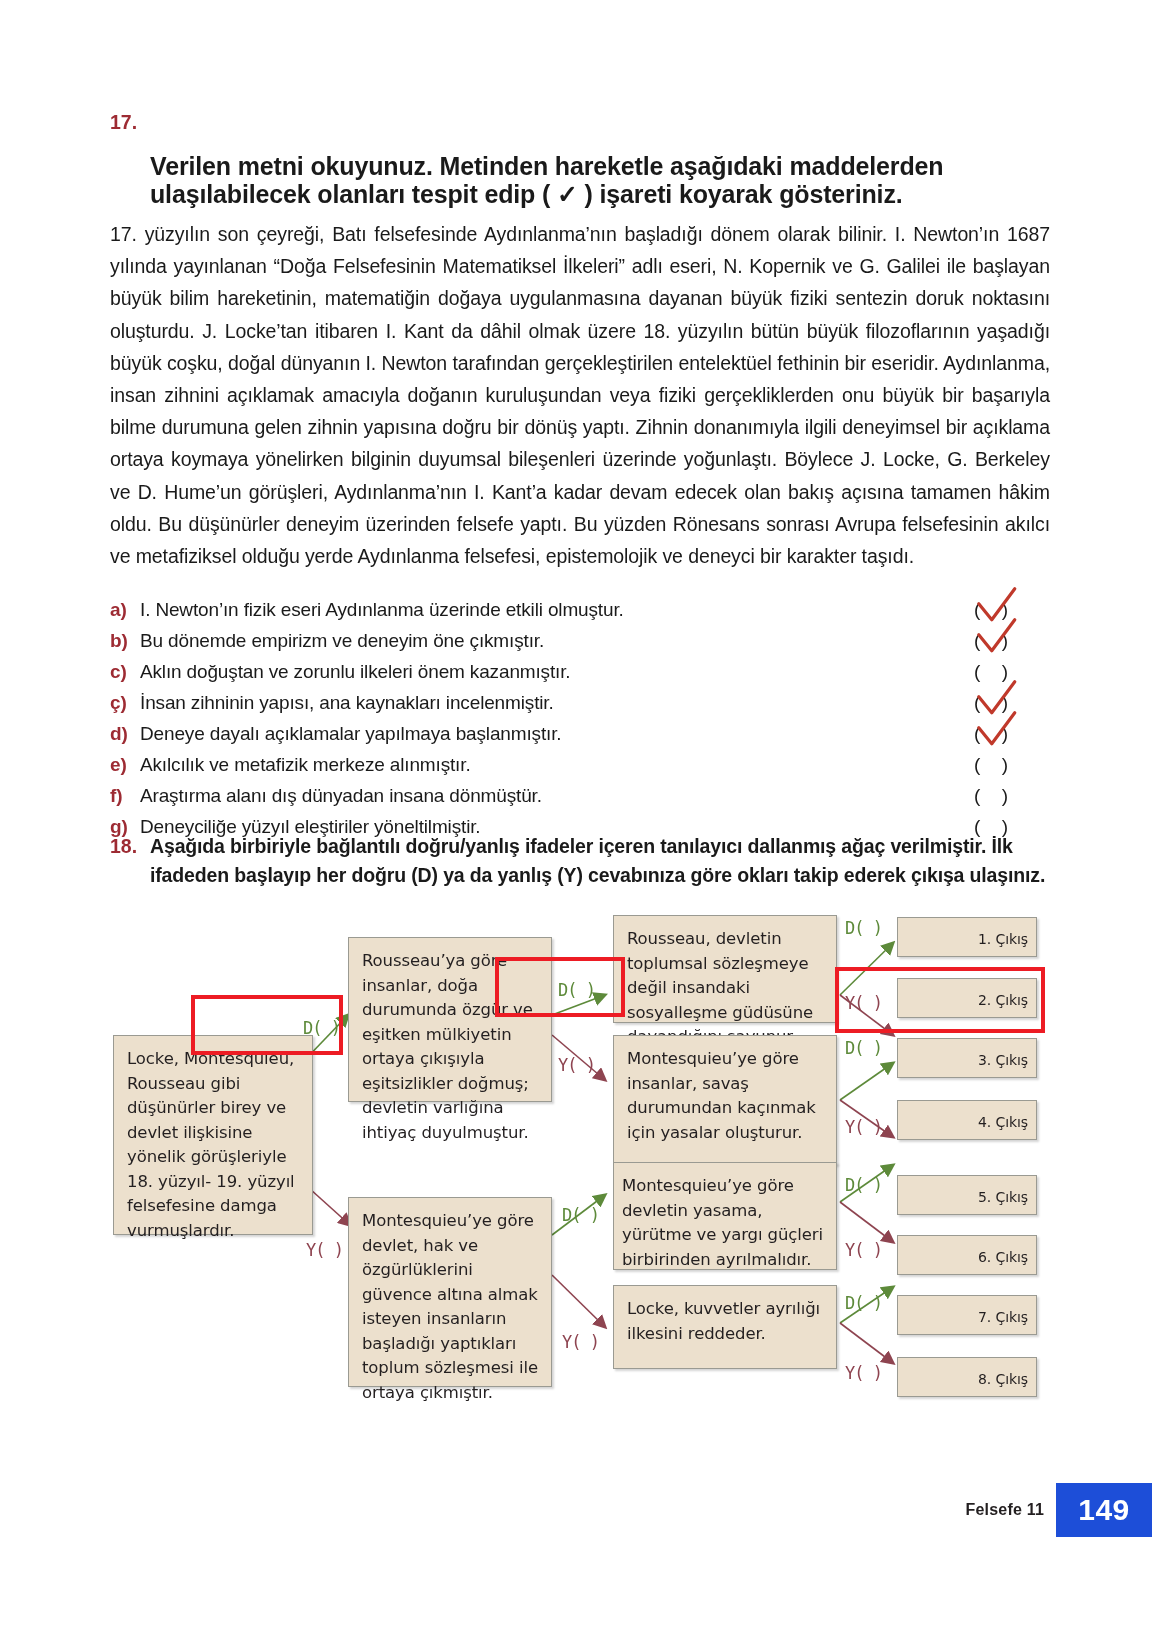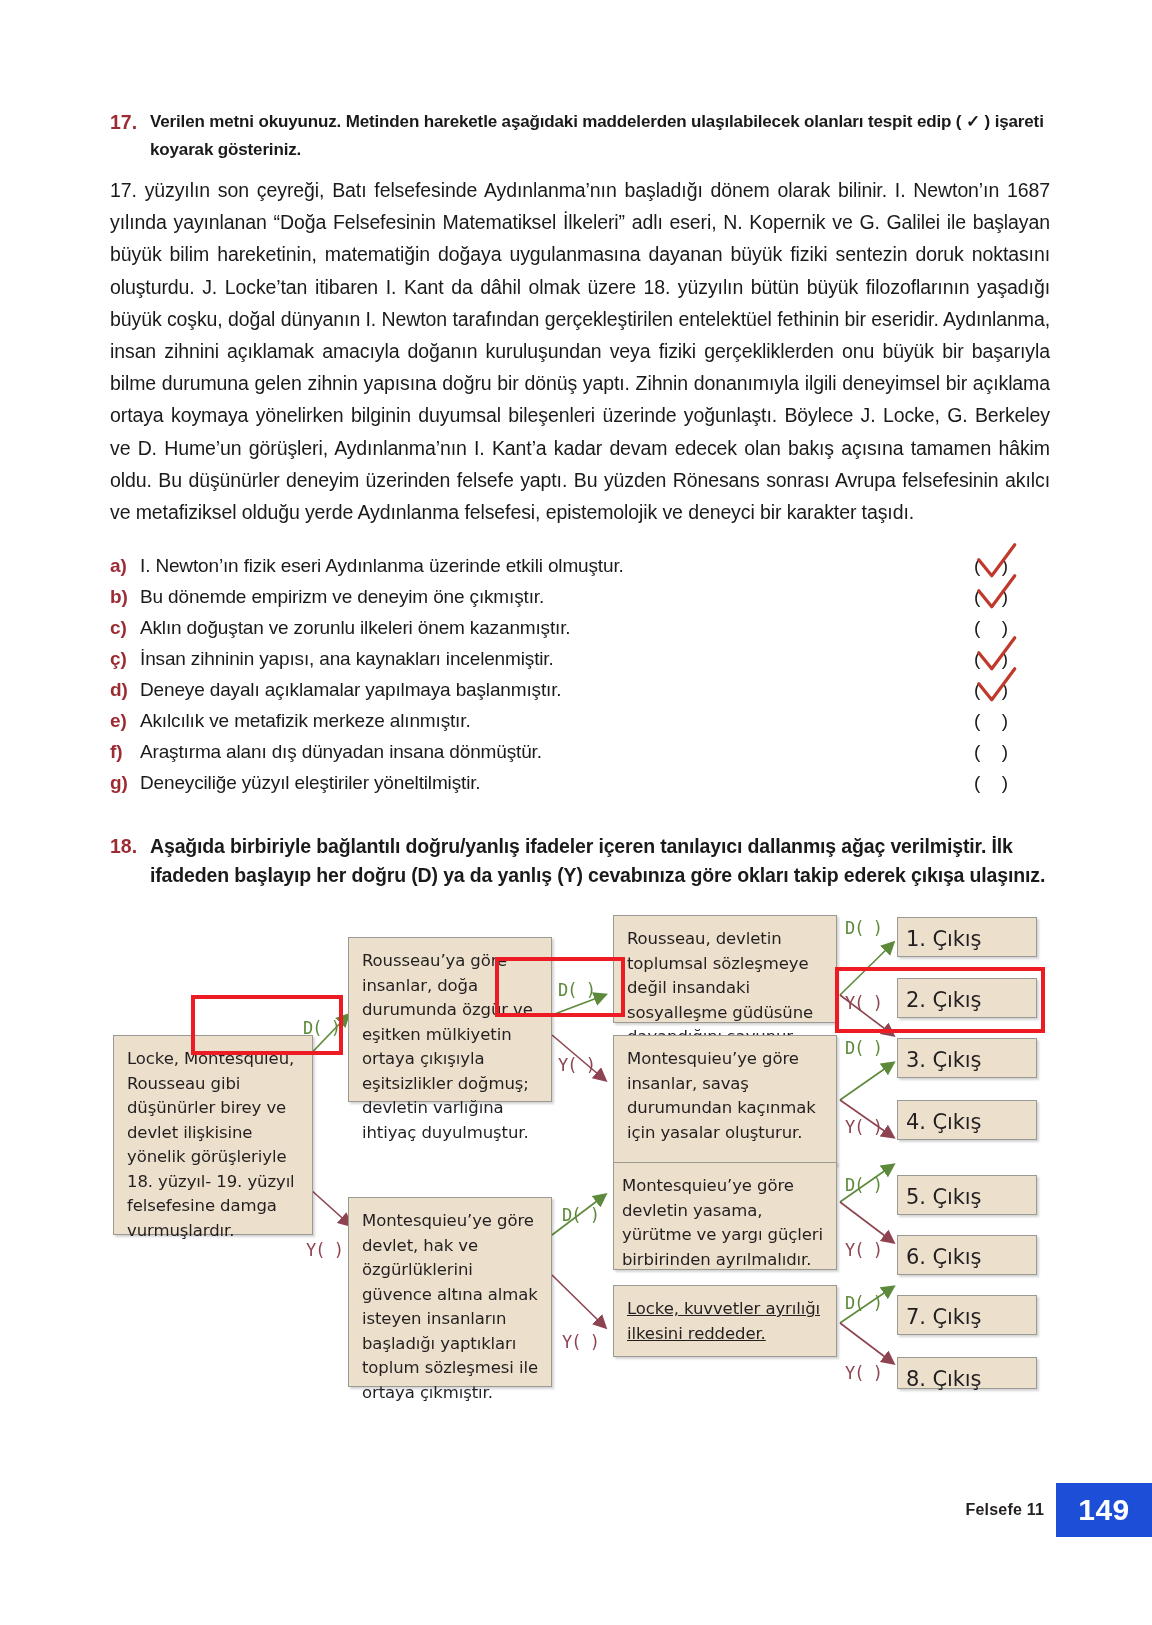--- a/index.html
+++ b/index.html
@@ -24,25 +24,26 @@
   .q-head { display: flex; align-items: flex-start; gap: 10px; }
   .q-num {
     color: #9d2b33;
     font-weight: bold;
     font-size: 19.5px;
     line-height: 28px;
     min-width: 30px;
     flex: 0 0 auto;
   }
   .q-head-text {
-    font-size: 17px;
+    font-size: 25px;
     line-height: 28px;
     font-weight: 600;
     color: #1a1a1a;
     letter-spacing: -0.15px;
+    margin-top: 44px;
   }
 
   .passage {
     margin-top: 10px;
     font-size: 19.5px;
     line-height: 32.2px;
     text-align: justify;
     color: #1a1a1a;
     letter-spacing: -0.1px;
     -webkit-hyphens: none;
@@ -104,23 +105,23 @@
     border: 1px solid #9a9a92;
     box-shadow: 2px 2px 2px rgba(0,0,0,0.17);
     font-family: "DejaVu Sans", sans-serif;
     font-size: 16.5px;
     line-height: 24.5px;
     color: #231f20;
     padding: 11px 13px 9px 13px;
     letter-spacing: -0.1px;
   }
   .node.exit {
-    text-align: left;
+    text-align: right;
     padding: 9px 8px;
-    font-size: 21px;
+    font-size: 14px;
   }
 
   .branch-lbl {
     position: absolute;
     font-family: "DejaVu Sans Mono", monospace;
     font-size: 17px;
     font-weight: 500;
     letter-spacing: -1px;
     white-space: nowrap;
   }
@@ -305,30 +306,30 @@
     <div class="node" style="left:348px; top:42px; width:204px; height:165px;">Rousseau’ya göre insanlar, doğa durumunda özgür ve eşitken mülkiyetin ortaya çıkışıyla eşitsizlikler doğmuş; devletin varlığına ihtiyaç duyulmuştur.</div>
 
     <div class="node" style="left:348px; top:302px; width:204px; height:190px;">Montesquieu’ye göre devlet, hak ve özgürlüklerini güvence altına almak isteyen insanların başladığı yaptıkları toplum sözleşmesi ile ortaya çıkmıştır.</div>
 
     <div class="node" style="left:613px; top:20px; width:224px; height:108px;">Rousseau, devletin toplumsal sözleşmeye değil insandaki sosyalleşme güdüsüne dayandığını savunur.</div>
 
     <div class="node" style="left:613px; top:140px; width:224px; height:130px;">Montesquieu’ye göre insanlar, savaş durumundan kaçınmak için yasalar oluşturur.</div>
 
     <div class="node" style="left:613px; top:267px; width:224px; height:108px;padding-left:8px;">Montesquieu’ye göre devletin yasama, yürütme ve yargı güçleri birbirinden ayrılmalıdır.</div>
 
-    <div class="node" style="left:613px; top:390px; width:224px; height:72px;text-decoration:underline;">Locke, kuvvetler ayrılığı ilkesini reddeder.</div>
+    <div class="node" style="left:613px; top:390px; width:224px; height:84px;">Locke, kuvvetler ayrılığı ilkesini reddeder.</div>
 
     <div class="node exit" style="left:897px; top:22px; width:140px; height:40px;">1. Çıkış</div>
     <div class="node exit" style="left:897px; top:83px; width:140px; height:40px;">2. Çıkış</div>
     <div class="node exit" style="left:897px; top:143px; width:140px; height:40px;">3. Çıkış</div>
     <div class="node exit" style="left:897px; top:205px; width:140px; height:40px;">4. Çıkış</div>
     <div class="node exit" style="left:897px; top:280px; width:140px; height:40px;">5. Çıkış</div>
     <div class="node exit" style="left:897px; top:340px; width:140px; height:40px;">6. Çıkış</div>
     <div class="node exit" style="left:897px; top:400px; width:140px; height:40px;">7. Çıkış</div>
-    <div class="node exit" style="left:897px; top:462px; width:140px; height:32px;">8. Çıkış</div>
+    <div class="node exit" style="left:897px; top:462px; width:140px; height:40px;">8. Çıkış</div>
 
     <span class="branch-lbl lbl-d" style="left:303px; top:123px;">D( )</span>
     <span class="branch-lbl lbl-y" style="left:306px; top:345px;">Y( )</span>
 
     <span class="branch-lbl lbl-d" style="left:558px; top:85px;">D( )</span>
     <span class="branch-lbl lbl-y" style="left:558px; top:160px;">Y( )</span>
 
     <span class="branch-lbl lbl-d" style="left:562px; top:310px;">D( )</span>
     <span class="branch-lbl lbl-y" style="left:562px; top:437px;">Y( )</span>
 

